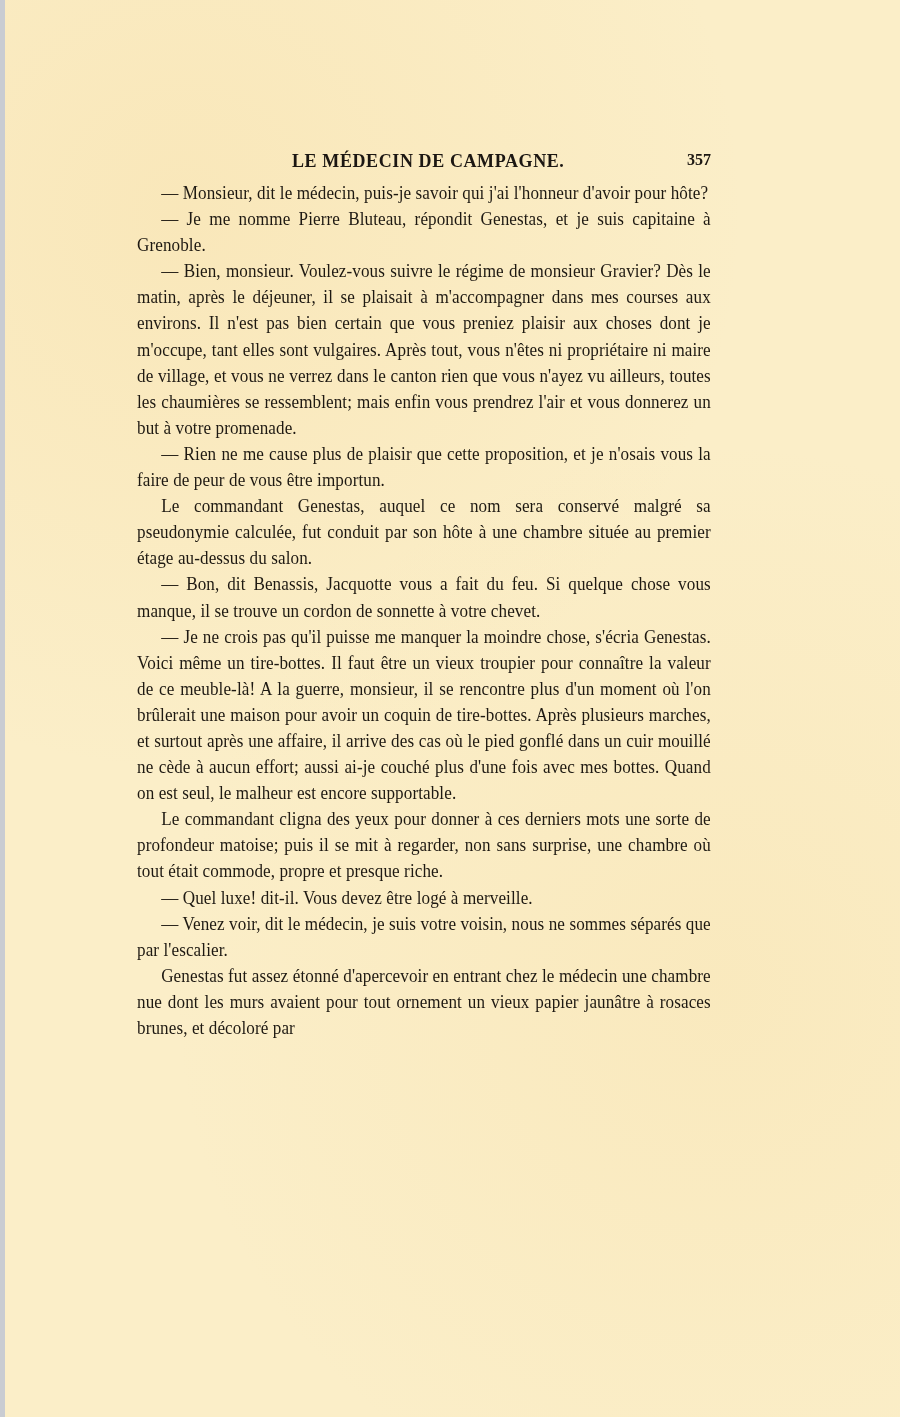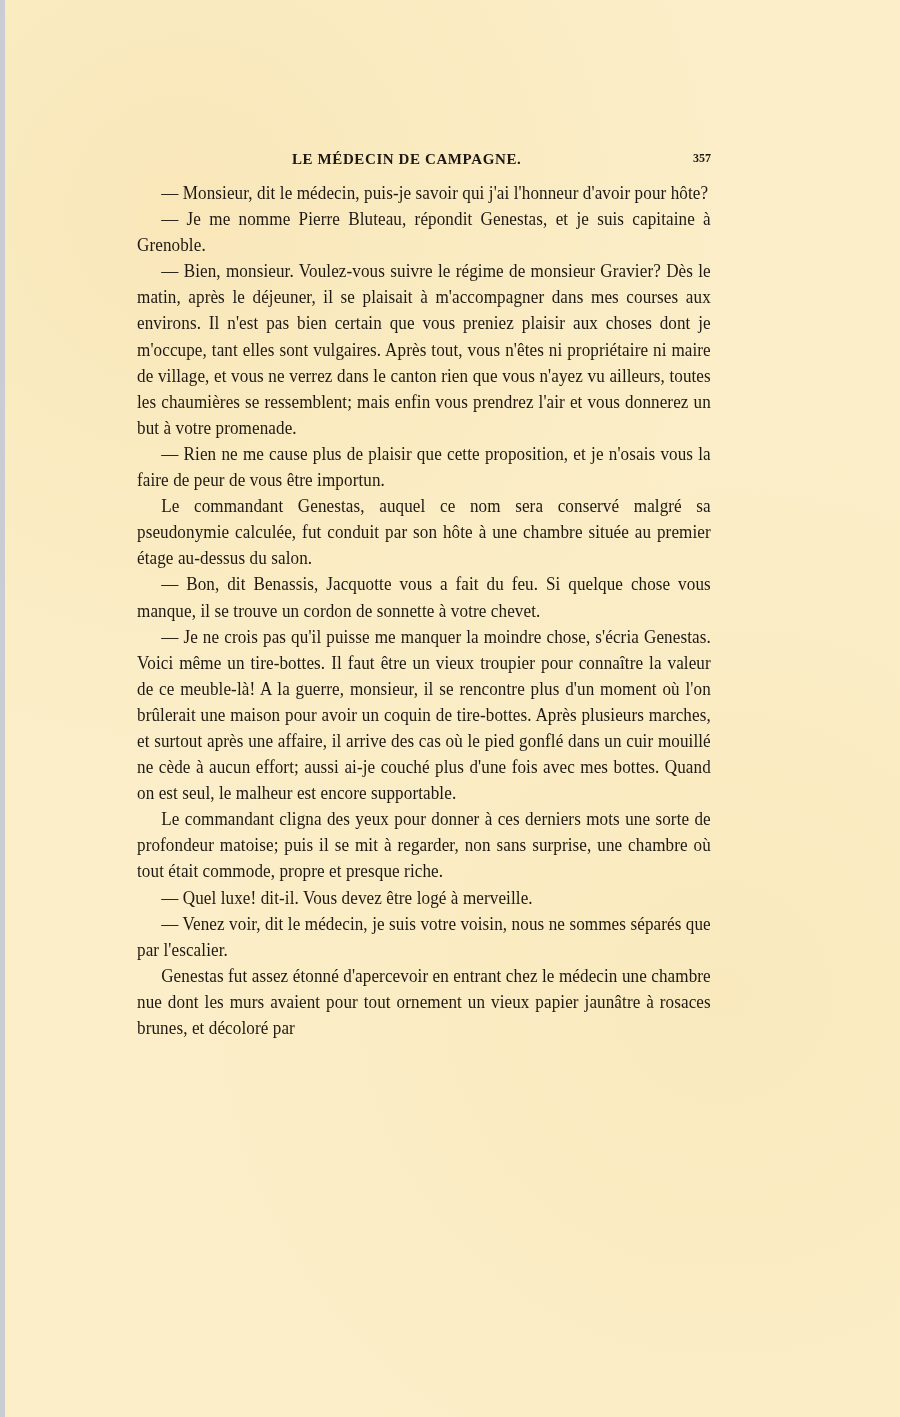--- a/index.html
+++ b/index.html
@@ -30,30 +30,30 @@
       top: 151px;
       width: 574px;
       height: 24px;
       font-family: "Liberation Serif", "DejaVu Serif", serif;
       color: #1c1712;
     }
     .running-title {
       position: absolute;
       left: 155px;
       top: 0;
-      font-size: 15px;
+      font-size: 18px;
       font-weight: bold;
       letter-spacing: 0.6px;
       white-space: nowrap;
     }
     .page-number {
       position: absolute;
       right: 0;
       top: 0;
-      font-size: 12px;
+      font-size: 16px;
       font-weight: bold;
     }
     .body-text {
       position: absolute;
       left: 132px;
       top: 180px;
       width: 574px;
       font-family: "Liberation Serif", "DejaVu Serif", serif;
       font-size: 18.4px;
       line-height: 26.1px;

